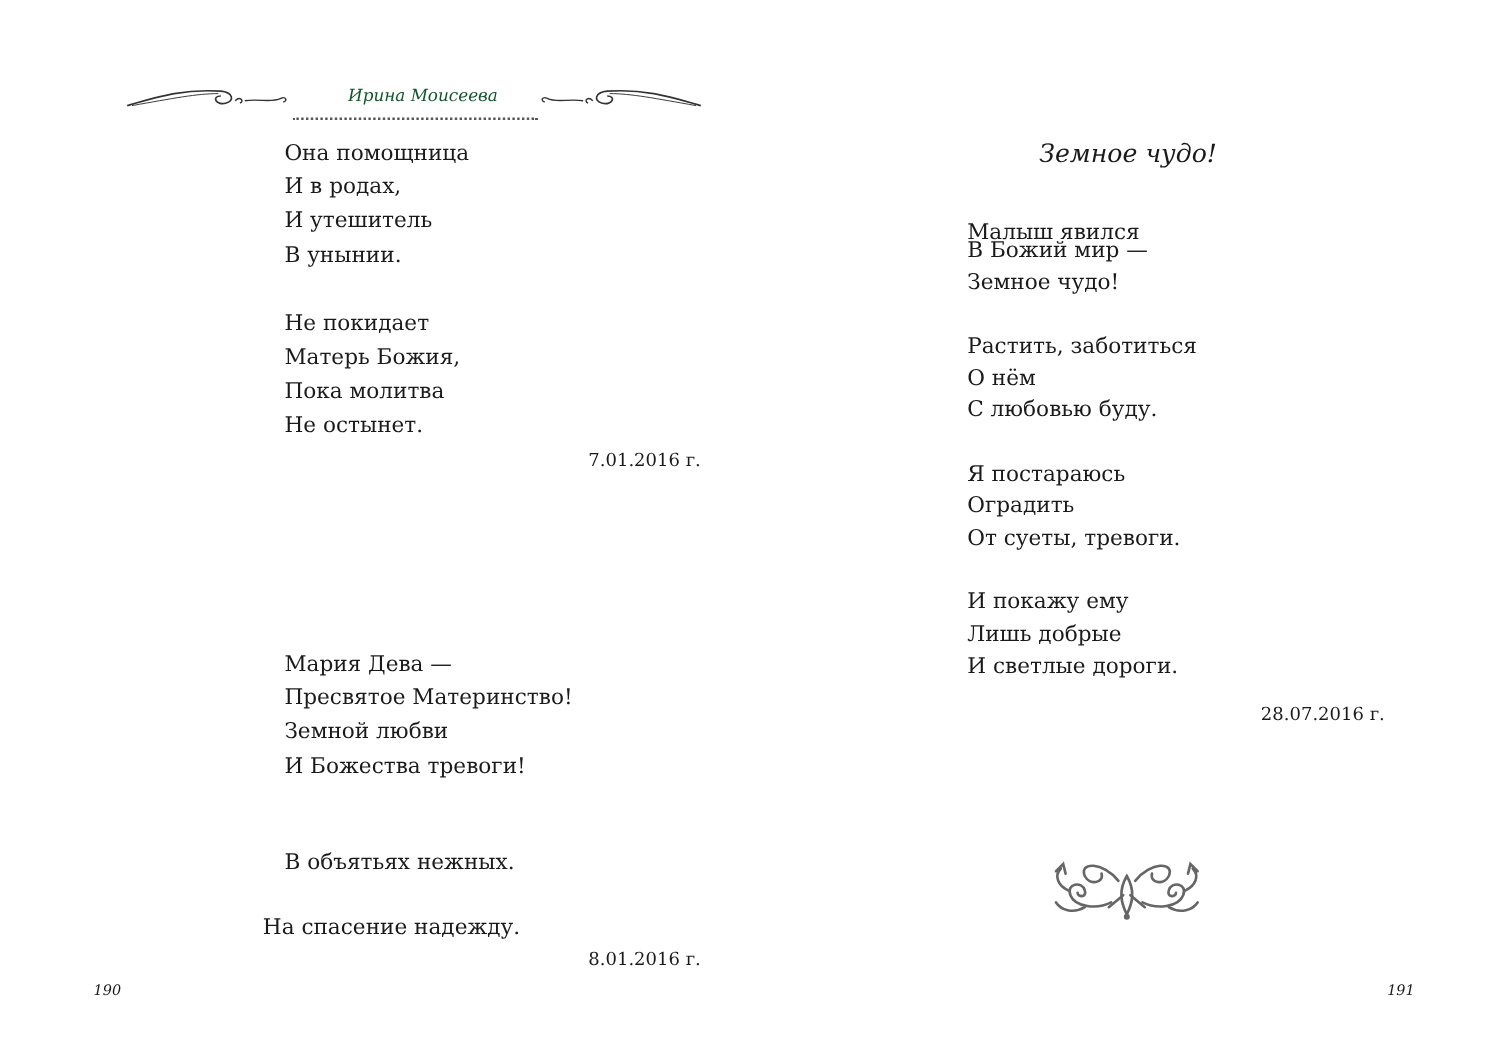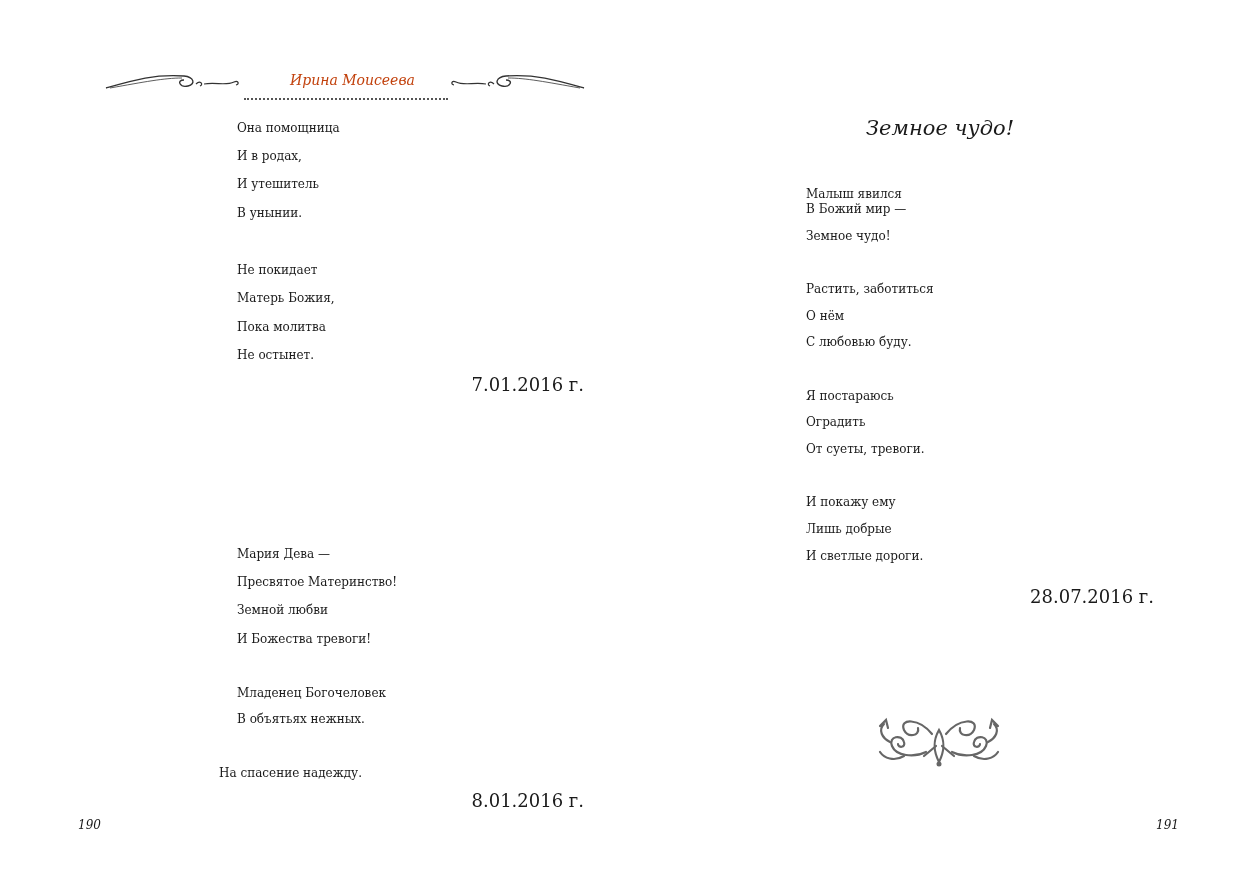--- a/index.html
+++ b/index.html
@@ -5,28 +5,28 @@
   html, body { margin:0; padding:0; background:#ffffff; }
   body { width:1260px; height:882px; position:relative; overflow:hidden;
          font-family:"DejaVu Serif", serif; color:#1a1a1a; }
   .page { position:absolute; top:0; width:630px; height:882px; }
   .page.left { left:0; }
   .page.right { left:630px; }
 
   .header { position:absolute; top:66px; left:0; width:630px; height:40px; }
   .flourish { position:absolute; top:4px; }
   .running-title { position:absolute; top:6px; font-style:italic; font-size:14px;
-                   font-family:"DejaVu Serif", serif; color:#c2410c; white-space:nowrap; }
+                   font-family:"DejaVu Serif", serif; color:#14532d; white-space:nowrap; }
   .dots { position:absolute; top:32px; height:0; border-top:2px dotted #555; width:204px; }
 
-  .poem-line { position:absolute; font-size:12px; line-height:20px; white-space:nowrap;
+  .poem-line { position:absolute; font-size:18px; line-height:20px; white-space:nowrap;
                font-family:"DejaVu Serif", serif; color:#1a1a1a; }
   .poem-title { position:absolute; font-size:21px; font-style:italic; white-space:nowrap;
                 font-family:"DejaVu Serif", serif; color:#1a1a1a; }
-  .date { position:absolute; font-size:18px; white-space:nowrap; text-align:right; }
+  .date { position:absolute; font-size:15px; white-space:nowrap; text-align:right; }
   .page-number { position:absolute; top:818px; font-size:12px; font-style:italic; }
   .ornament { position:absolute; }
 </style>
 </head>
 <body>
 
 <div class="page left">
   <div class="header">
     <svg class="flourish" style="left:104px" width="140" height="24" viewBox="0 0 140 24">
       <path d="M2 18 C30 10, 50 4, 80 6 C90 7, 92 14, 84 16 C76 18, 72 10, 80 10" fill="none" stroke="#333" stroke-width="1.4"></path>
@@ -55,21 +55,20 @@
   <div class="poem-line" style="left:237px;top:345px">Не остынет.</div>
 
   <div class="date" style="right:46px;top:374px">7.01.2016 г.</div>
 
 
   <div class="poem-line" style="left:237px;top:544px">Мария Дева —</div>
   <div class="poem-line" style="left:237px;top:572px">Пресвятое Материнство!</div>
   <div class="poem-line" style="left:237px;top:600px">Земной любви</div>
   <div class="poem-line" style="left:237px;top:629px">И Божества тревоги!</div>
 
-  <div class="poem-line" style="left:237px;top:683px">Младенец Богочеловек</div>
   <div class="poem-line" style="left:237px;top:709px">В объятьях нежных.</div>
   <div class="poem-line" style="left:219px;top:763px">На спасение надежду.</div>
 
   <div class="date" style="right:46px;top:790px">8.01.2016 г.</div>
 
   <div class="page-number" style="left:78px">190</div>
 </div>
 
 <div class="page right">
 

